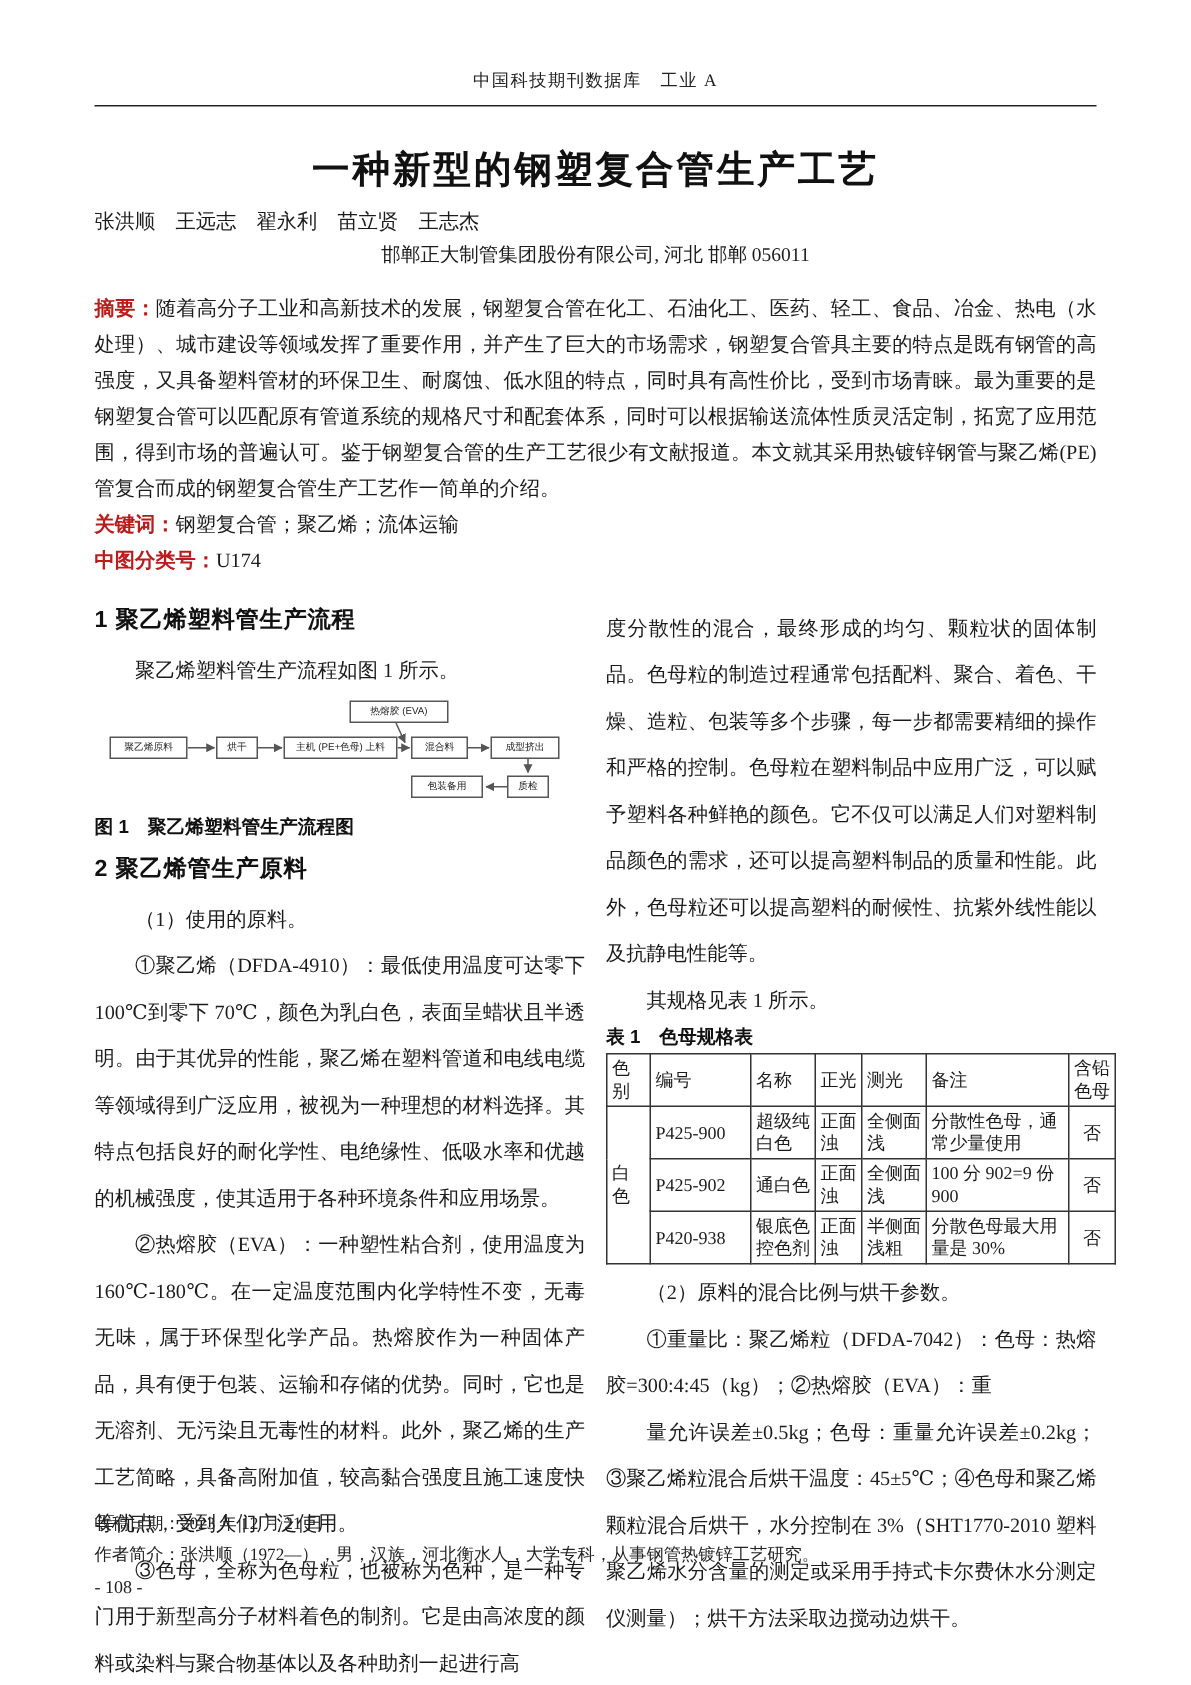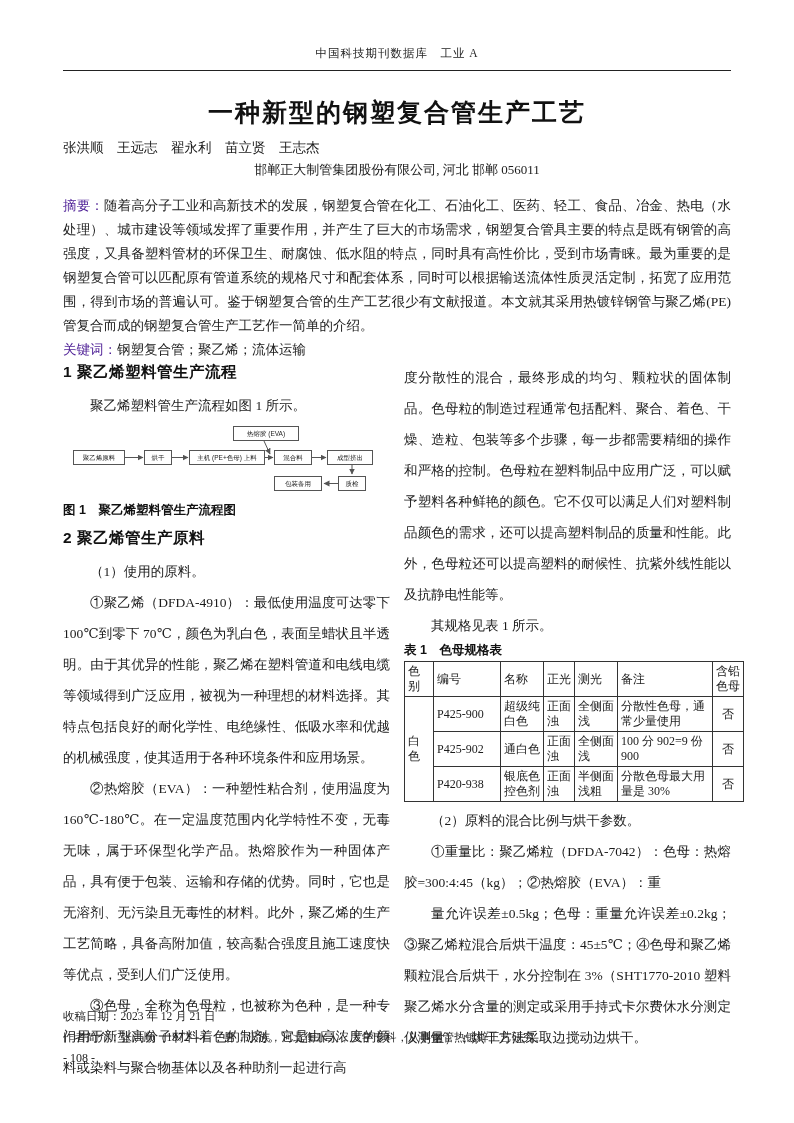--- a/index.html
+++ b/index.html
@@ -8,22 +8,22 @@
   .journal-header{position:absolute;top:46px;left:63px;width:668px;text-align:center;
         font-size:11.5px;letter-spacing:1px;color:#222;}
   .header-rule{position:absolute;top:70px;left:63px;width:668px;border-top:1.6px solid #222;}
   .content{position:absolute;top:82px;left:63px;width:668px;}
   .title{font-family:"Liberation Sans","DejaVu Sans",sans-serif;font-weight:bold;
         font-size:25px;letter-spacing:2px;text-align:center;margin:14px 0 10px;color:#111;}
   .authors{text-align:left;font-size:13.5px;margin:4px 0;}
   .affiliation{text-align:center;font-size:13px;margin:4px 0 0;}
   .meta-block{margin-top:15px;}
   .meta-block p{margin:0;font-size:13.5px;line-height:24px;text-align:justify;}
-  .blabel{font-family:"Liberation Sans","DejaVu Sans",sans-serif;font-weight:normal;color:#4c1d95;}
-  .cols{display:flex;gap:14px;margin-top:0;}
+  .blabel{font-family:"Liberation Sans","DejaVu Sans",sans-serif;font-weight:bold;color:#b91c1c;}
+  .cols{display:flex;gap:14px;margin-top:17px;}
   .col{width:327px;}
   .sec-heading{font-family:"Liberation Sans","DejaVu Sans",sans-serif;font-weight:bold;
         font-size:15.5px;margin:0 0 7px;color:#111;letter-spacing:0.5px;}
   .sec-heading.second{margin-top:9px;}
   .col p{margin:0;font-size:13.5px;line-height:31px;text-align:justify;}
   .ind{text-indent:2em;}
   .flowchart{position:relative;width:327px;height:74px;margin:5px 0 1px;
         font-family:"Liberation Sans","DejaVu Sans",sans-serif;}
   .fc-box{position:absolute;border:1px solid #555;background:#fff;font-size:6.5px;
         line-height:1.1;display:flex;align-items:center;justify-content:center;
@@ -59,20 +59,21 @@
 
   <div class="content">
 
     <h1 class="title">一种新型的钢塑复合管生产工艺</h1>
     <div class="authors">张洪顺　王远志　翟永利　苗立贤　王志杰</div>
     <div class="affiliation">邯郸正大制管集团股份有限公司, 河北 邯郸 056011</div>
 
     <div class="meta-block">
       <p><span class="blabel">摘要：</span><span>随着高分子工业和高新技术的发展，钢塑复合管在化工、石油化工、医药、轻工、食品、冶金、热电（水处理）、城市建设等领域发挥了重要作用，并产生了巨大的市场需求，钢塑复合管具主要的特点是既有钢管的高强度，又具备塑料管材的环保卫生、耐腐蚀、低水阻的特点，同时具有高性价比，受到市场青睐。最为重要的是钢塑复合管可以匹配原有管道系统的规格尺寸和配套体系，同时可以根据输送流体性质灵活定制，拓宽了应用范围，得到市场的普遍认可。鉴于钢塑复合管的生产工艺很少有文献报道。本文就其采用热镀锌钢管与聚乙烯(PE)管复合而成的钢塑复合管生产工艺作一简单的介绍。</span></p>
       <p><span class="blabel">关键词：</span><span>钢塑复合管；聚乙烯；流体运输</span></p>
+      <p><span class="blabel">中图分类号：</span><span>U174</span></p>
     </div>
 
     <div class="cols">
 
       <div class="col">
         <h2 class="sec-heading">1 聚乙烯塑料管生产流程</h2>
         <p class="ind">聚乙烯塑料管生产流程如图 1 所示。</p>
 
         <div class="flowchart">
           <svg class="fc-arrows" width="327" height="74">

